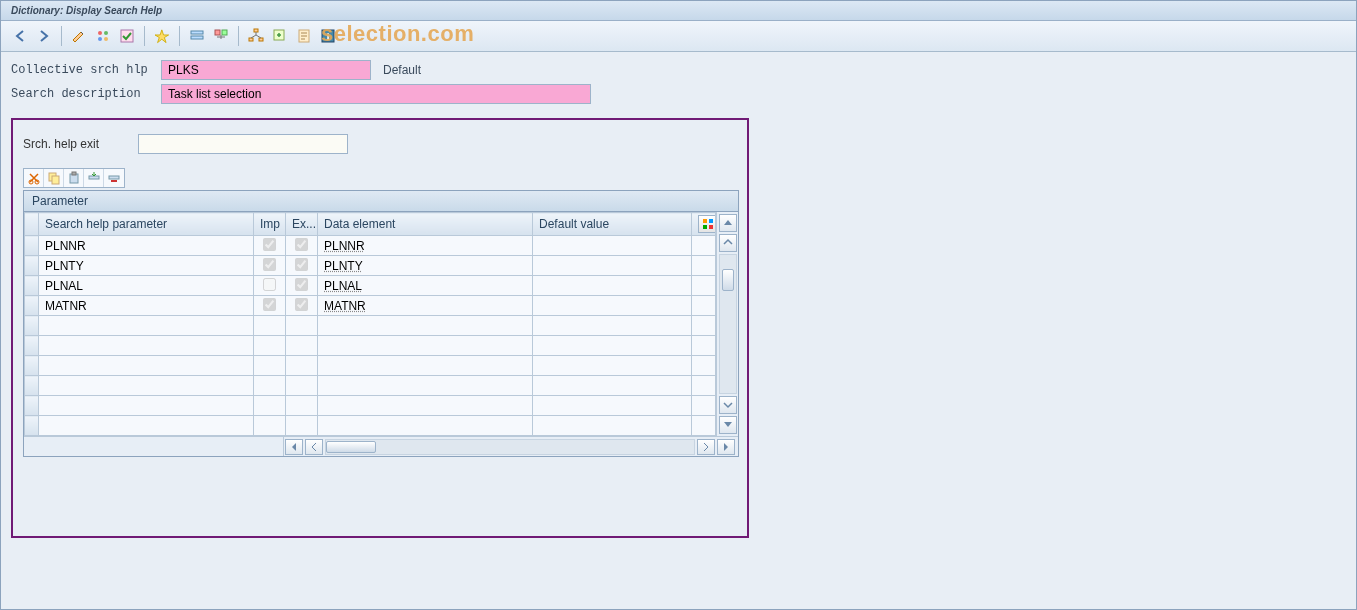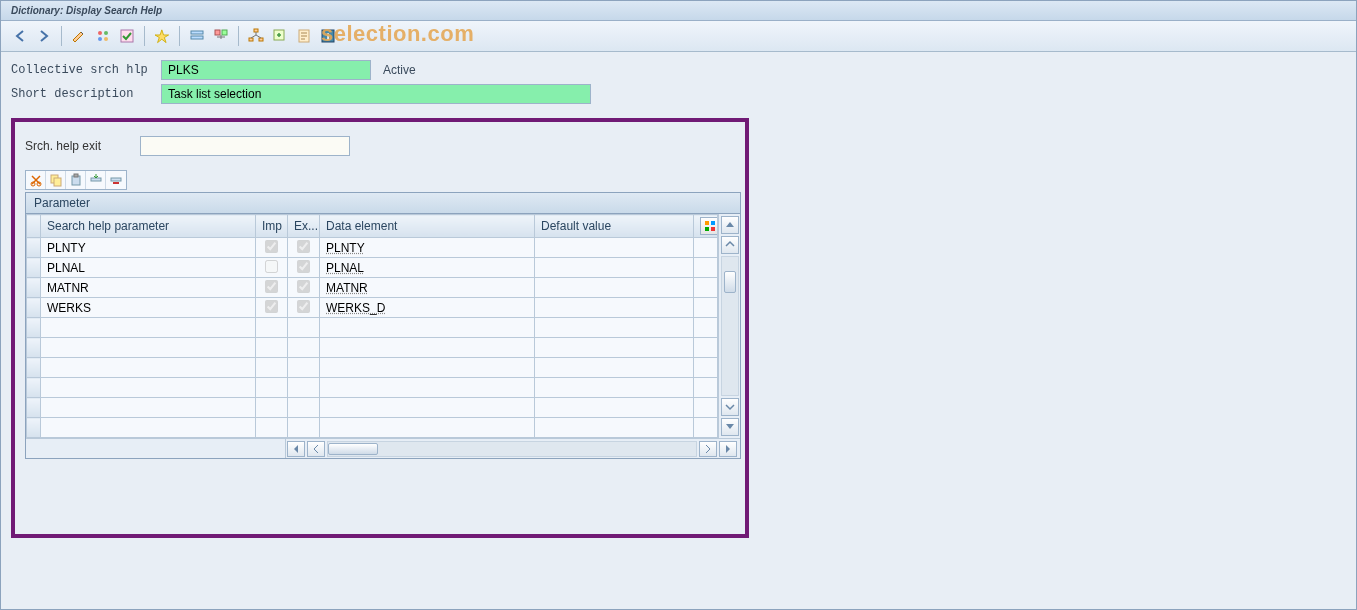--- a/index.html
+++ b/index.html
@@ -50,21 +50,21 @@
     pointer-events: none;
     opacity: 0.9;
   }
   .form-area { padding: 8px 10px 4px 10px; }
   .form-row { display:flex; align-items:center; margin-bottom:4px; }
   .form-label { width: 150px; color:#3a4a5c;font-family:Liberation Mono, monospace; }
   .form-input {
     border:1px solid #9db3ca; background:#fbfbf5; height:20px;
     padding: 2px 6px; font-family:inherit; font-size:12px;
   }
-  .readonly { background:#86efac; }
+  .readonly { background:#f9a8d4; }
   .status-text { margin-left: 12px; color:#3a4a5c; }
 
   .tabs-wrap { padding: 6px 10px 10px 10px; }
   .tabstrip { display:flex; align-items:flex-end; position:relative; }
   .tab {
     border:1px solid #8ca3bd; border-bottom:none;
     padding: 3px 14px;
     background: linear-gradient(#eef4fa,#d8e4f0);
     color:#2b5e88;
     border-radius: 6px 6px 0 0;
@@ -73,21 +73,21 @@
     position:relative;
     top:1px;
   }
   .tab.active {
     background:#e8eef5;
     color:#000;
     border-bottom:1px solid #e8eef5;
     z-index:2;
   }
   .tab-panel {
-    border:4px solid #701a75;
+    border:2px solid #701a75;
     background:#e8eef5;
     width: 738px;
     height: 420px;
     padding: 14px 10px 10px 10px;
     position:relative;
   }
   .inner-row { display:flex; align-items:center; margin-bottom:14px; }
   .inner-label { width:115px; }
   .mini-toolbar {
     display:flex; gap:0; margin-bottom:2px;
@@ -234,24 +234,24 @@
         <text x="8" y="12" text-anchor="middle" font-size="11" font-weight="bold" fill="#fff" font-family="serif">i</text>
       </svg>
     </span>
   <div class="watermark">selection.com</div>
 </div>
 
 <div class="form-area">
   <div class="form-row">
     <div class="form-label">Collective srch hlp</div>
     <input class="form-input readonly" style="width: 210px;" readonly="" value="PLKS">
-    <div class="status-text">Active</div>
+    <div class="status-text">Default</div>
   </div>
   <div class="form-row">
-    <div class="form-label">Short description</div>
+    <div class="form-label">Search description</div>
     <input class="form-input readonly" style="width: 430px;" readonly="" value="Task list selection">
   </div>
 </div>
 
 <div class="tabs-wrap">
   <div class="tab-panel">
     <div class="inner-row">
       <div class="inner-label">Srch. help exit</div>
       <input class="form-input" style="width: 210px;" value="">
     </div>
@@ -317,20 +317,29 @@
                       <rect x="7" y="1" width="4" height="4" fill="#09f"></rect>
                       <rect x="1" y="7" width="4" height="4" fill="#0a0"></rect>
                       <rect x="7" y="7" width="4" height="4" fill="#e33"></rect>
                     </svg>
                   </span></th>
             </tr>
           </thead>
           <tbody id="grid-rows">
               <tr>
                 <td class="rownum-cell"></td>
+                <td><input class="cell-input" readonly="" value="PLNNR" style=""></td>
+                <td class="chk-cell"><input type="checkbox" disabled="" checked="" style=""></td>
+                <td class="chk-cell"><input type="checkbox" disabled="" checked="" style=""></td>
+                <td><input class="cell-input cell-link" readonly="" value="PLNNR" style=""></td>
+                <td><input class="cell-input" readonly="" style=""></td>
+                <td></td>
+              </tr>
+              <tr>
+                <td class="rownum-cell"></td>
                 <td><input class="cell-input" readonly="" value="PLNTY" style=""></td>
                 <td class="chk-cell"><input type="checkbox" disabled="" checked="" style=""></td>
                 <td class="chk-cell"><input type="checkbox" disabled="" checked="" style=""></td>
                 <td><input class="cell-input cell-link" readonly="" value="PLNTY" style=""></td>
                 <td><input class="cell-input" readonly="" style=""></td>
                 <td></td>
               </tr>
               <tr>
                 <td class="rownum-cell"></td>
                 <td><input class="cell-input" readonly="" value="PLNAL" style=""></td>
@@ -339,29 +348,20 @@
                 <td><input class="cell-input cell-link" readonly="" value="PLNAL" style=""></td>
                 <td><input class="cell-input" readonly="" style=""></td>
                 <td></td>
               </tr>
               <tr>
                 <td class="rownum-cell"></td>
                 <td><input class="cell-input" readonly="" value="MATNR" style=""></td>
                 <td class="chk-cell"><input type="checkbox" disabled="" checked="" style=""></td>
                 <td class="chk-cell"><input type="checkbox" disabled="" checked="" style=""></td>
                 <td><input class="cell-input cell-link" readonly="" value="MATNR" style=""></td>
-                <td><input class="cell-input" readonly="" style=""></td>
-                <td></td>
-              </tr>
-              <tr>
-                <td class="rownum-cell"></td>
-                <td><input class="cell-input" readonly="" value="WERKS" style=""></td>
-                <td class="chk-cell"><input type="checkbox" disabled="" checked="" style=""></td>
-                <td class="chk-cell"><input type="checkbox" disabled="" checked="" style=""></td>
-                <td><input class="cell-input cell-link" readonly="" value="WERKS_D" style=""></td>
                 <td><input class="cell-input" readonly="" style=""></td>
                 <td></td>
               </tr>
               <tr>
                 <td class="rownum-cell"></td>
                 <td><input class="cell-input" readonly="" style=""></td>
                 <td class="chk-cell"></td>
                 <td class="chk-cell"></td>
                 <td><input class="cell-input cell-link" readonly="" style=""></td>
                 <td><input class="cell-input" readonly="" style=""></td>

